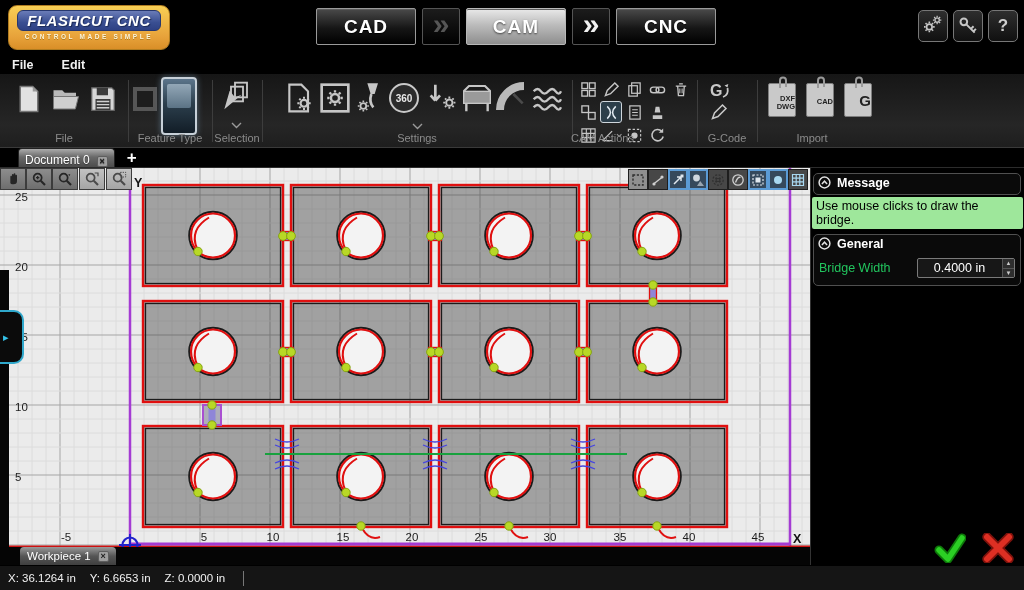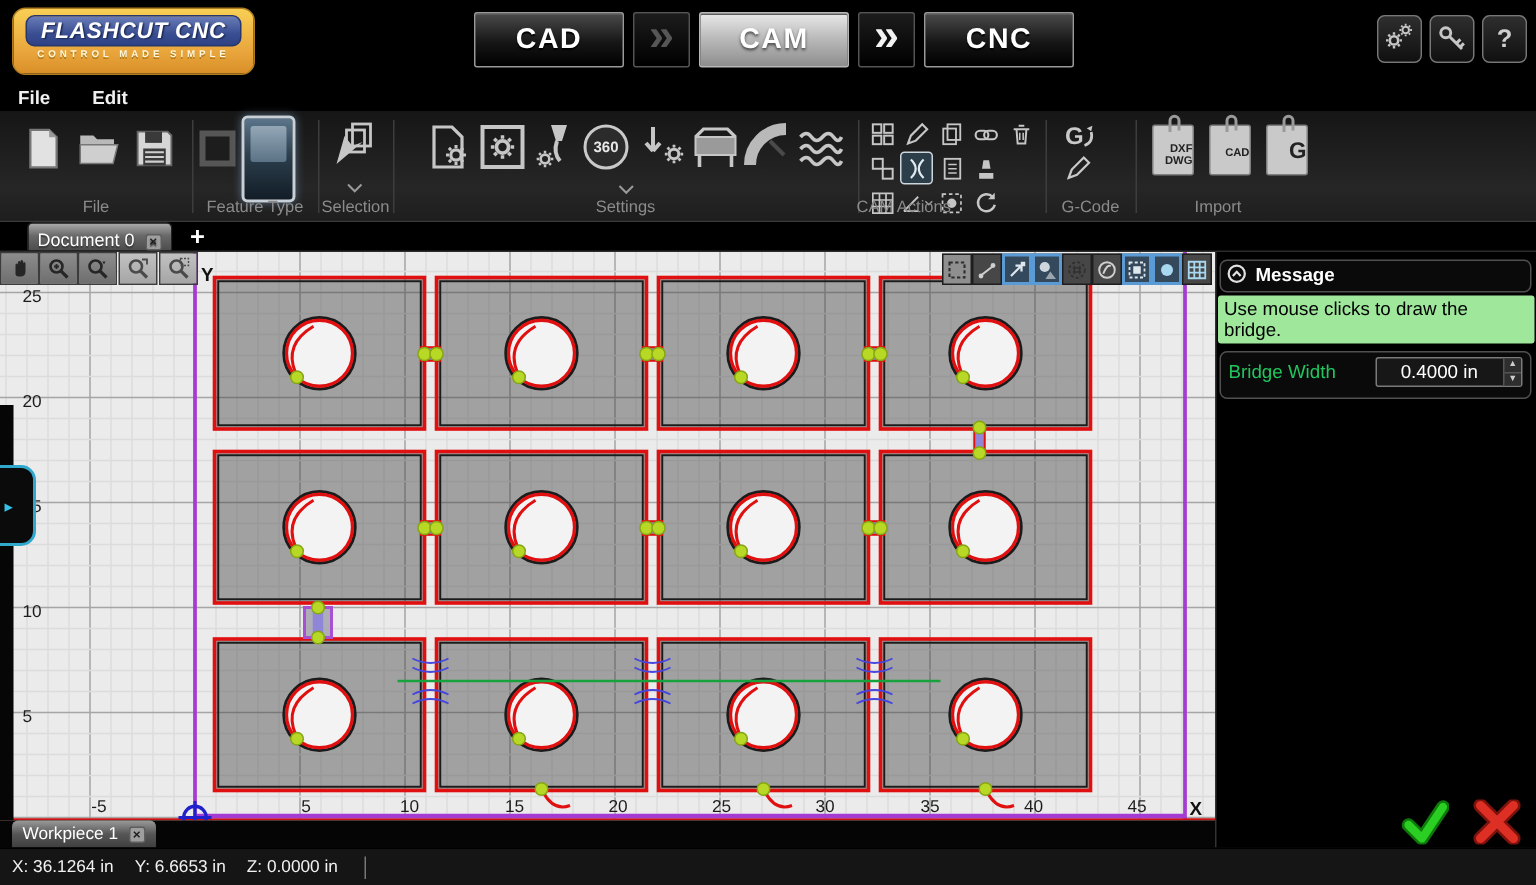--- a/index.html
+++ b/index.html
@@ -56,21 +56,21 @@
 .tl-btn{width:26px;height:22px;background:linear-gradient(#8d8d8d,#6e6e6e);border:1px solid #3c3c3c;display:flex;align-items:center;justify-content:center}
 .tl-btn.lite{background:linear-gradient(#c2c2c2,#a5a5a5);margin-left:1px}
 .tr-tools{position:absolute;top:1px;left:628px;display:flex}
 .tr-btn{width:20px;height:21px;background:#474747;border:1px solid #1e1e1e;display:flex;align-items:center;justify-content:center}
 .tr-btn.first{background:#8f8f8f}
 .tr-btn.sel{border:2px solid #5b9bd5;background:#35495c}
 .left-strip{position:absolute;left:0;top:102px;width:9px;height:277px;background:#060606}
 .flyout{position:absolute;left:0;top:142px;width:24px;height:54px;background:#0b0b0b;border:2px solid #2fa8cc;border-left:none;border-radius:0 10px 10px 0;display:flex;align-items:center}
 .flyout .arr{color:#35c2e8;font-size:11px;margin-left:3px}
 .wp-strip{position:absolute;top:379px;left:0;width:810px;height:18px;background:#050505;display:flex;align-items:flex-end}
-.wp-tab{margin-left:8px;height:18px;display:flex;align-items:center;gap:7px;padding:0 7px;background:linear-gradient(#9a9a9a,#565656 50%,#3f3f3f);border-radius:4px 4px 0 0;color:#fff;font-size:11.5px}
+.wp-tab{margin-left:20px;height:18px;display:flex;align-items:center;gap:7px;padding:0 7px;background:linear-gradient(#9a9a9a,#565656 50%,#3f3f3f);border-radius:4px 4px 0 0;color:#fff;font-size:11.5px}
 
 
 .panel{position:absolute;top:168px;left:810px;width:214px;height:397px;background:#000;border-left:1px solid #333}
 .psec{margin:5px 3px 0 2px;border:1px solid #505050;border-radius:5px;background:#0a0a0a}
 .sec-head{display:flex;gap:6px;padding:2px 4px;height:20px}
 .sec-title{color:#fff;font-size:12.5px;font-weight:bold}
 .msgbox{margin:2px 1px 0 1px;background:#9ee79b;color:#000;font-size:12.5px;padding:2px 4px;border-radius:2px}
 .grow{display:flex;align-items:center;padding:3px 5px 7px}
 .glab{flex:1;color:#22c55e;font-size:12.5px}
 .ginput{position:relative;width:98px;height:20px;background:#171717;border:1px solid #7a7a7a;border-radius:2px}
@@ -758,20 +758,27 @@
       <div class="sec-head">
         <svg width="13" height="13" viewBox="0 0 13 13">
             <circle cx="6.5" cy="6.5" r="5.4" fill="none" stroke="#e0e0e0" stroke-width="1.5"></circle>
             <path d="M3.9 8L6.5 5.2 9.1 8" stroke="#e0e0e0" stroke-width="1.5" fill="none"></path>
           </svg>
         <span class="sec-title">Message</span>
       </div>
     </div>
     <div class="msgbox">Use mouse clicks to draw the bridge.</div>
     <div class="psec">
+      <div class="sec-head">
+        <svg width="13" height="13" viewBox="0 0 13 13">
+            <circle cx="6.5" cy="6.5" r="5.4" fill="none" stroke="#e0e0e0" stroke-width="1.5"></circle>
+            <path d="M3.9 8L6.5 5.2 9.1 8" stroke="#e0e0e0" stroke-width="1.5" fill="none"></path>
+          </svg>
+        <span class="sec-title">General</span>
+      </div>
       <div class="grow">
         <span class="glab">Bridge Width</span>
         <div class="ginput">
           <div class="gval">0.4000 in</div>
           <div class="spin">
             <div class="up">▲</div>
             <div>▼</div>
           </div>
         </div>
       </div>

